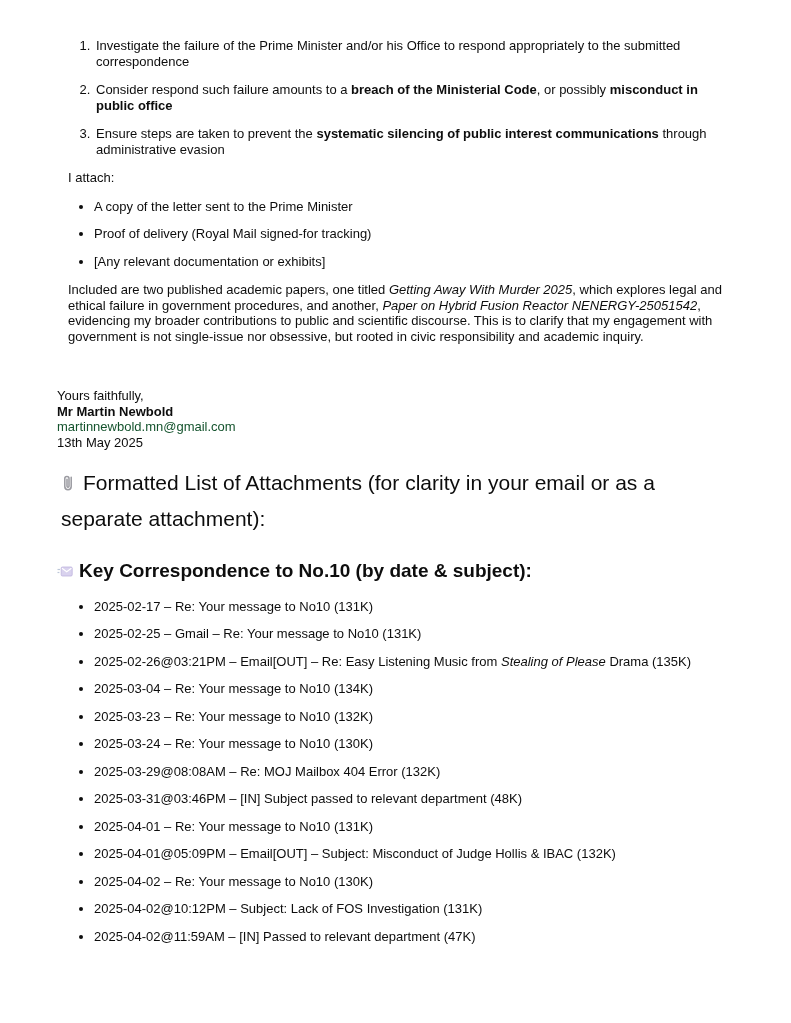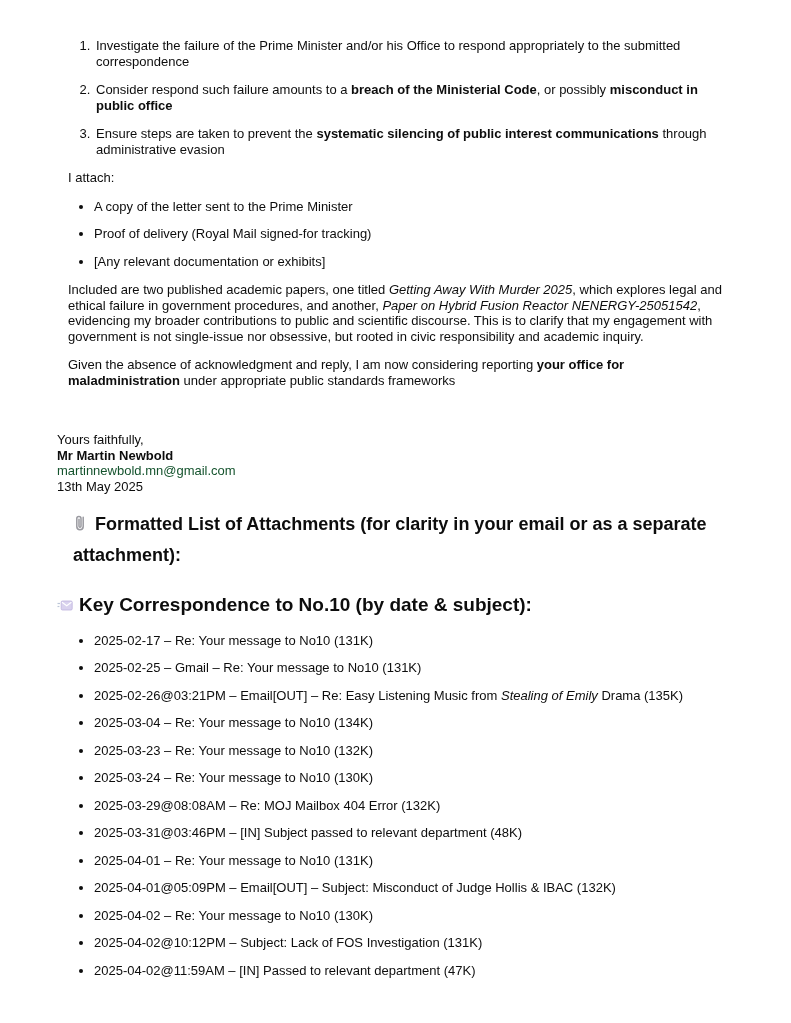--- a/index.html
+++ b/index.html
@@ -36,24 +36,24 @@
   .b { font-weight: 700; }
   .i { font-style: italic; }
   a.email {
     color: #14532d;
     text-decoration: none;
     cursor: pointer;
   }
   .signature { margin-top: 44px; }
   .signature div { margin: 0; }
   h3.attach-heading {
-    font-size: 18px;
+    font-size: 21px;
     line-height: 1.62;
-    font-weight: 700;
-    margin: 16px 0 6px 16px;
+    font-weight: 400;
+    margin: 16px 0 6px 4px;
   }
   h4.corr-heading {
     font-size: 19px;
     line-height: 1.4;
     font-weight: 700;
     margin: 22px 0 8px 0;
     padding-left: 0;
   }
   .icon {
     display: inline-block;
@@ -77,21 +77,20 @@
 
   <ul class="bullet-list">
       <li><span>A copy of the letter sent to the Prime Minister</span></li>
       <li><span>Proof of delivery (Royal Mail signed-for tracking)</span></li>
       <li><span>[Any relevant documentation or exhibits]</span></li>
     </ul>
 
 
   <p><span>Included are two published academic papers, one titled </span><span class="i">Getting Away With Murder 2025</span><span>, which explores legal and ethical failure in government procedures, and another, </span><span class="i">Paper on Hybrid Fusion Reactor NENERGY-25051542</span><span>, evidencing my broader contributions to public and scientific discourse. This is to clarify that my engagement with government is not single-issue nor obsessive, but rooted in civic responsibility and academic inquiry.</span></p>
 
-  <p><span>Given the absence of acknowledgment and reply, I am now considering reporting </span><span class="b">your office for maladministration</span><span> under appropriate public standards frameworks</span></p>
 
   <div class="signature">
     <div>Yours faithfully,</div>
     <div class="b">Mr Martin Newbold</div>
     <div><a class="email">martinnewbold.mn@gmail.com</a></div>
     <div>13th May 2025</div>
   </div>
 
   <h3 class="attach-heading">
     <span class="icon"><svg width="15" height="18" viewBox="0 0 15 18">
@@ -104,21 +103,21 @@
           <line x1="0.5" y1="4.5" x2="3" y2="4.5" stroke="#bcc6d8" stroke-width="1.2"></line>
           <line x1="0.5" y1="7.5" x2="2.4" y2="7.5" stroke="#bcc6d8" stroke-width="1.2"></line>
           <rect x="4.2" y="2" width="11" height="9" rx="1.2" fill="#d9d2ee" stroke="#beb2dd" stroke-width="0.8"></rect>
           <path d="M5 3.2 l4.7 3.6 L14.4 3.2" fill="none" stroke="#ffffff" stroke-width="1.1"></path>
         </svg></span><span>Key Correspondence to No.10 (by date &amp; subject):</span>
   </h4>
 
   <ul class="bullet-list">
       <li><span>2025-02-17 – Re: Your message to No10 (131K)</span></li>
       <li><span>2025-02-25 – Gmail – Re: Your message to No10 (131K)</span></li>
-      <li><span>2025-02-26@03:21PM – Email[OUT] – Re: Easy Listening Music from </span><span class="i">Stealing of Emily</span><span> Drama (135K)</span></li>
+      <li><span>2025-02-26@03:21PM – Email[OUT] – Re: Easy Listening Music from </span><span class="i">Stealing of Please</span><span> Drama (135K)</span></li>
       <li><span>2025-03-04 – Re: Your message to No10 (134K)</span></li>
       <li><span>2025-03-23 – Re: Your message to No10 (132K)</span></li>
       <li><span>2025-03-24 – Re: Your message to No10 (130K)</span></li>
       <li><span>2025-03-29@08:08AM – Re: MOJ Mailbox 404 Error (132K)</span></li>
       <li><span>2025-03-31@03:46PM – [IN] Subject passed to relevant department (48K)</span></li>
       <li><span>2025-04-01 – Re: Your message to No10 (131K)</span></li>
       <li><span>2025-04-01@05:09PM – Email[OUT] – Subject: Misconduct of Judge Hollis &amp; IBAC (132K)</span></li>
       <li><span>2025-04-02 – Re: Your message to No10 (130K)</span></li>
       <li><span>2025-04-02@10:12PM – Subject: Lack of FOS Investigation (131K)</span></li>
       <li><span>2025-04-02@11:59AM – [IN] Passed to relevant department (47K)</span></li>

